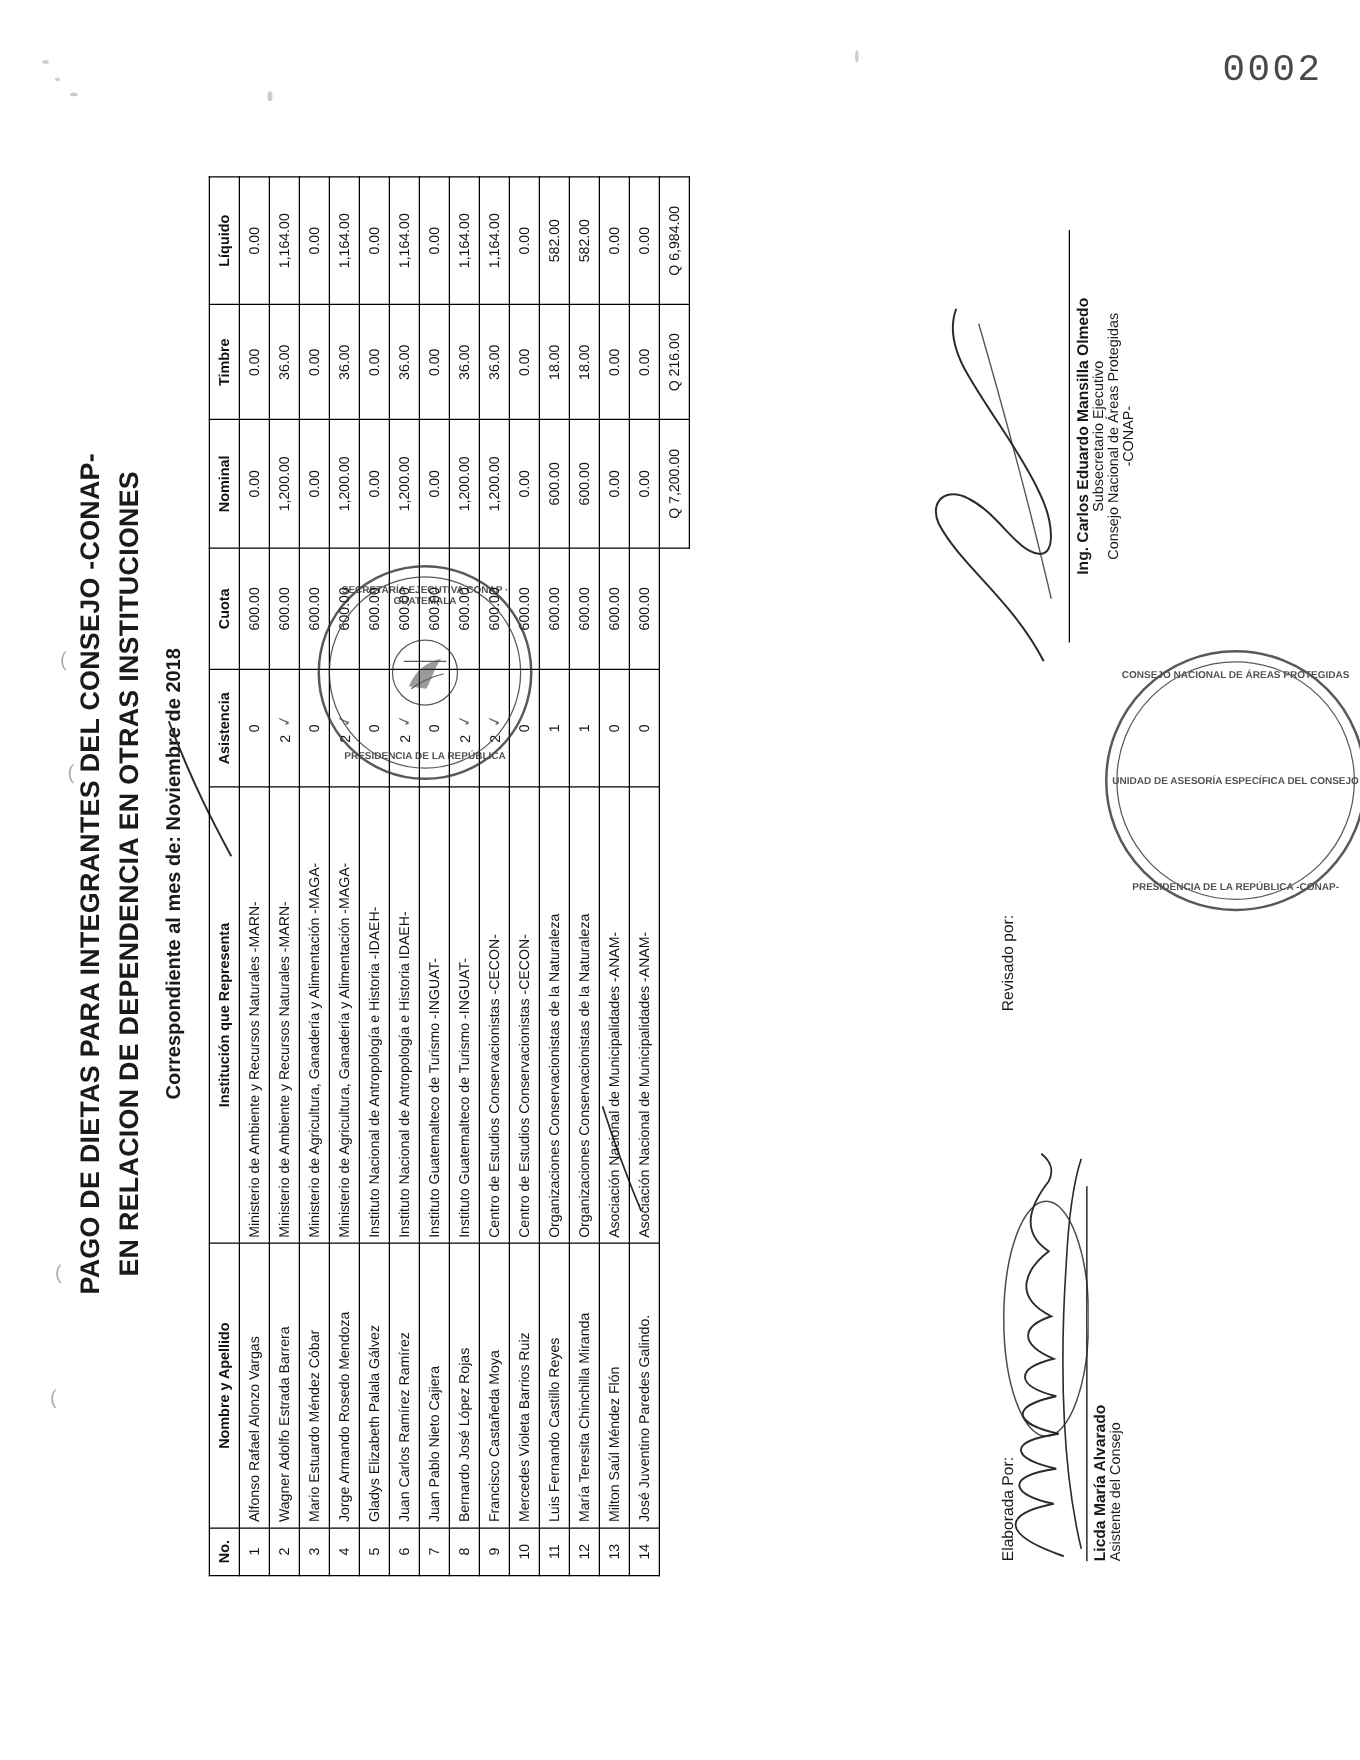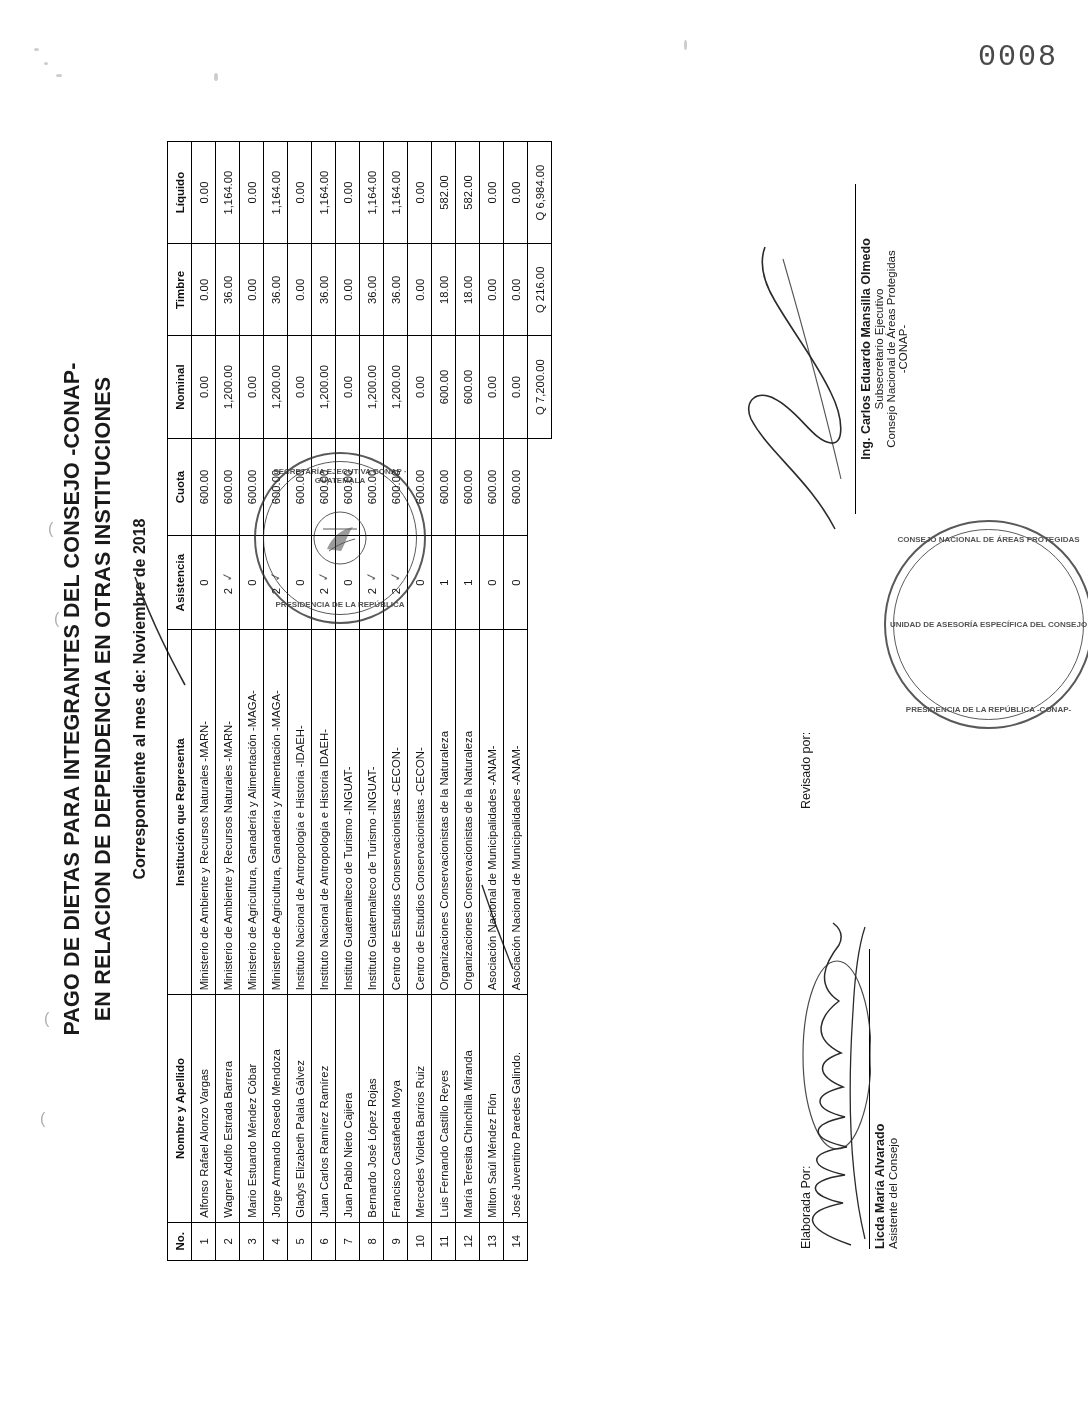--- a/index.html
+++ b/index.html
@@ -221,21 +221,21 @@
   .margin-mark {
     position: absolute;
     color: #777;
     font-size: 16px;
     opacity: .6;
   }
 </style>
 </head>
 <body>
 
-<div class="page-number">0008</div>
+<div class="page-number">0002</div>
 
 <div class="speckle" style="left:34px;  top:48px;  width:5px; height:3px;"></div>
 <div class="speckle" style="left:44px;  top:62px;  width:4px; height:3px;"></div>
 <div class="speckle" style="left:56px;  top:74px;  width:6px; height:3px;"></div>
 <div class="speckle" style="left:214px; top:73px;  width:4px; height:8px;"></div>
 <div class="speckle" style="left:684px; top:40px;  width:3px; height:10px;"></div>
 <div class="margin-mark" style="left:48px;  top:520px;">(</div>
 <div class="margin-mark" style="left:54px;  top:610px;">(</div>
 <div class="margin-mark" style="left:44px;  top:1010px;">(</div>
 <div class="margin-mark" style="left:40px;  top:1110px;">(</div>

